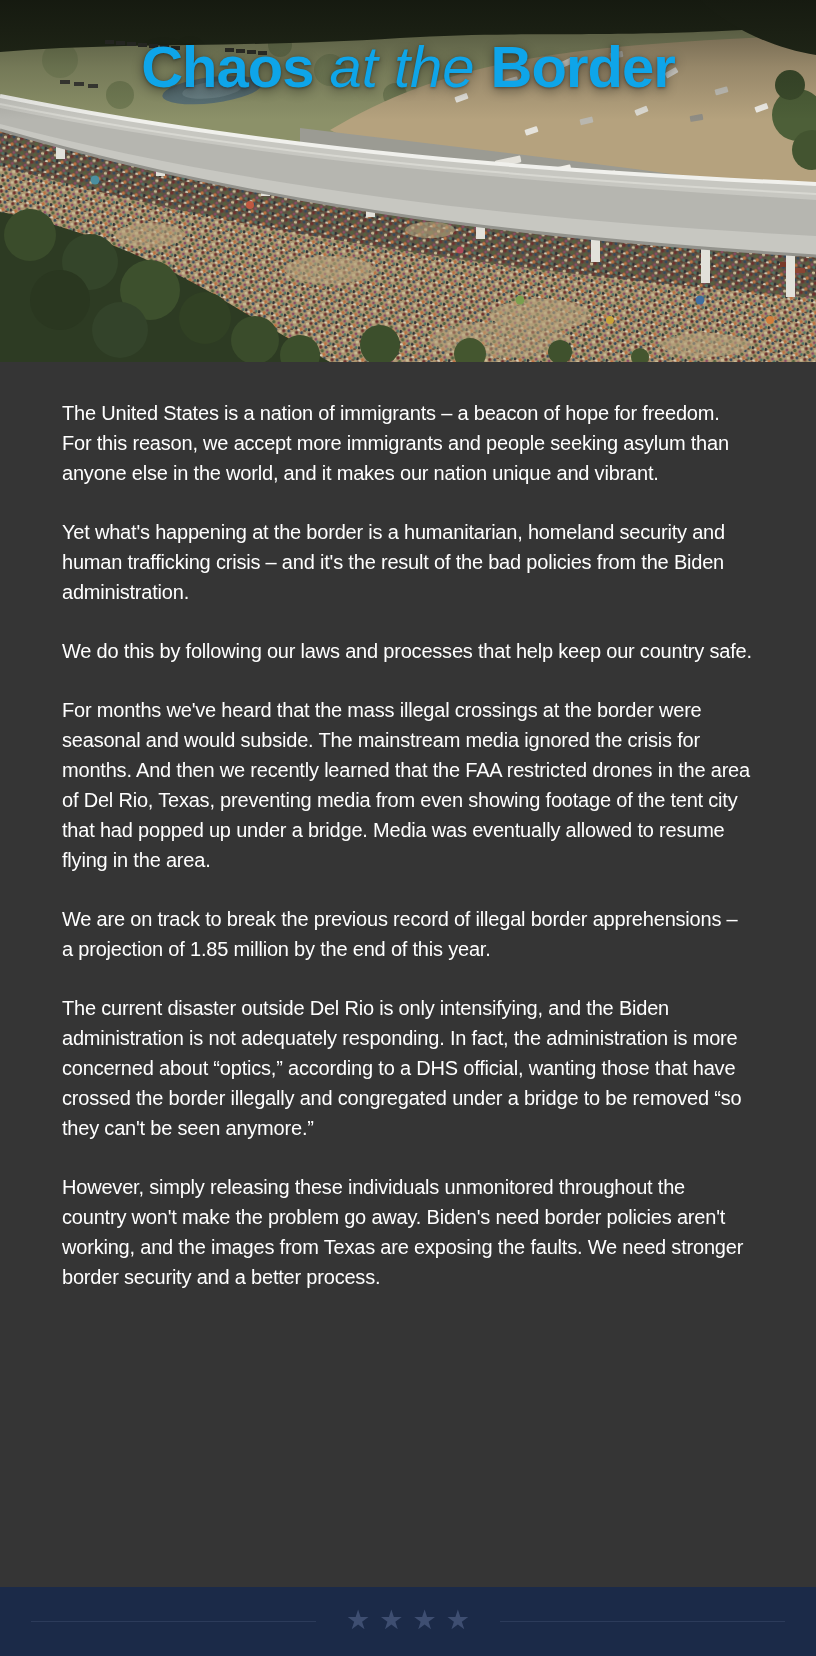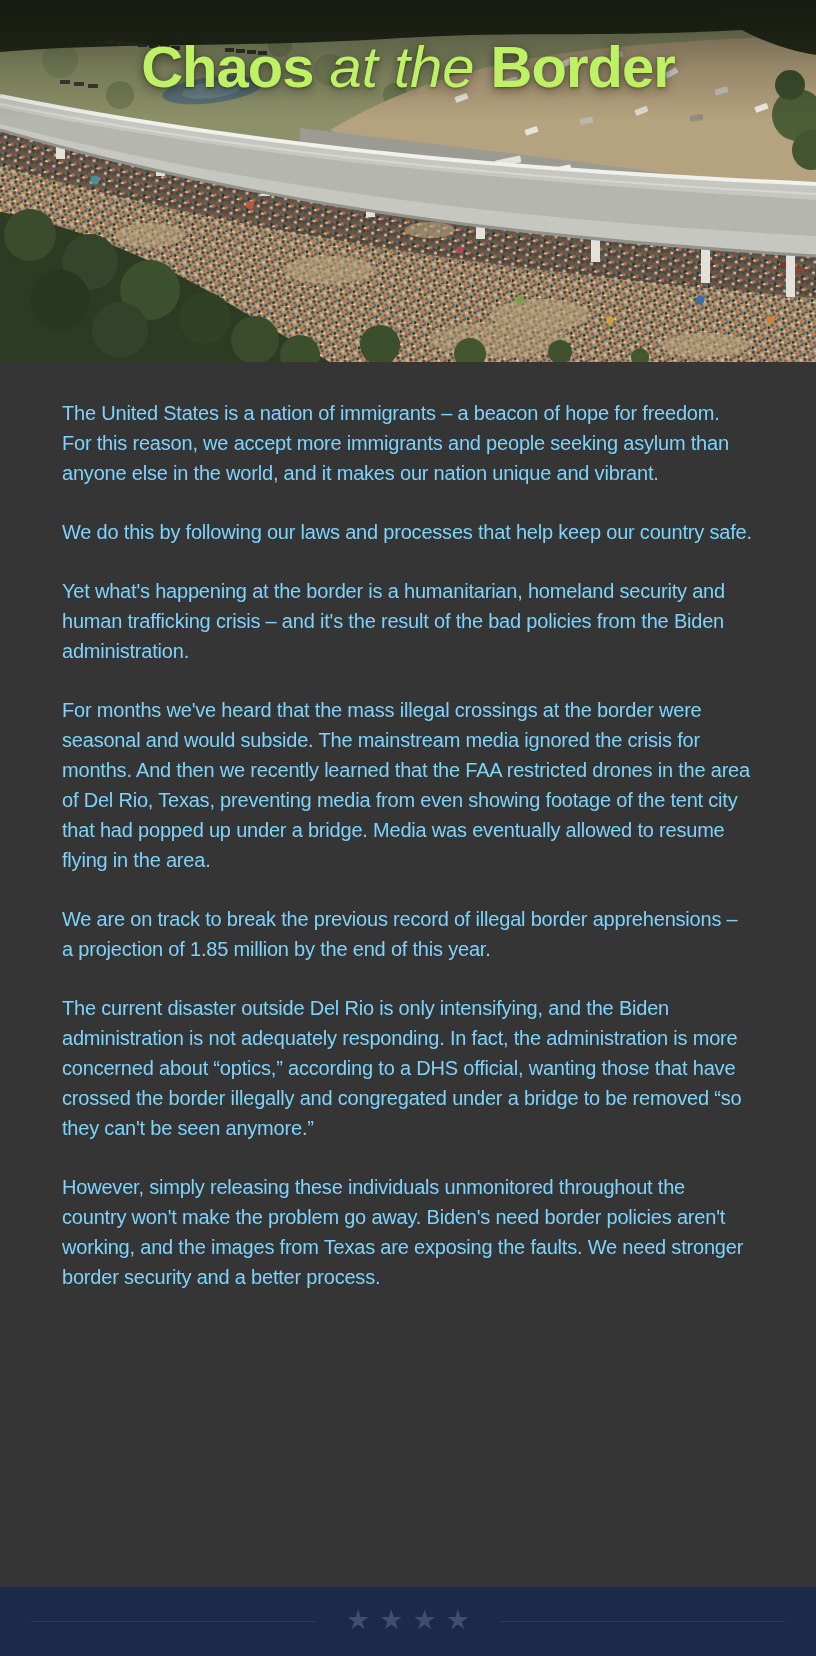--- a/index.html
+++ b/index.html
@@ -6,32 +6,32 @@
   .page {
     position:relative; width:816px; height:1656px; overflow:hidden;
     background:#353535; font-family:"Liberation Sans", sans-serif;
   }
 
   
   .hero { position:relative; width:816px; height:362px; }
   .hero svg { position:absolute; left:0; top:0; width:816px; height:362px; display:block; }
   .title {
     position:absolute; left:0; right:0; top:30px; margin:0;
-    text-align:center; color:#bef264; font-size:58px; line-height:74px;
+    text-align:center; color:#0ea5e9; font-size:58px; line-height:74px;
     font-weight:700; letter-spacing:-1px;
     text-shadow:0 3px 12px rgba(0,0,0,.45), 0 1px 3px rgba(0,0,0,.35);
     white-space:nowrap;
   }
   .title .t-bold   { display:inline-block; font-weight:700; }
   .title .t-italic { display:inline-block; font-weight:400; font-style:italic; margin:0 16px; letter-spacing:0; }
 
   
   .article { padding:36px 64px 0 62px; }
   .article p {
-    margin:0 0 29px 0; color:#7dd3fc; font-size:20px; line-height:30px;
+    margin:0 0 29px 0; color:#ffffff; font-size:20px; line-height:30px;
     letter-spacing:-0.2px; font-weight:400;
   }
 
   
   .footer {
     position:absolute; left:0; right:0; bottom:0; height:69px;
     background:#1b2a48; display:flex; align-items:center;
     padding:0 31px; box-sizing:border-box;
   }
   .star-row { display:flex; align-items:center; width:100%; }
@@ -195,22 +195,22 @@
       <rect x="0" y="0" width="816" height="150" fill="url(#topShade)"></rect>
     </svg>
 
     <h1 class="title">
       <span class="t-bold">Chaos</span><span class="t-italic">at the</span><span class="t-bold">Border</span>
     </h1>
   </header>
 
   <main class="article">
     <p>The United States is a nation of immigrants – a beacon of hope for freedom. For this reason, we accept more immigrants and people seeking asylum than anyone else in the world, and it makes our nation unique and vibrant.</p>
+    <p>Yet what's happening at the border is a humanitarian, homeland security and human trafficking crisis – and it's the result of the bad policies from the Biden administration.</p>
     <p>We do this by following our laws and processes that help keep our country safe.</p>
-    <p>Yet what's happening at the border is a humanitarian, homeland security and human trafficking crisis – and it's the result of the bad policies from the Biden administration.</p>
     <p>For months we've heard that the mass illegal crossings at the border were seasonal and would subside. The mainstream media ignored the crisis for months. And then we recently learned that the FAA restricted drones in the area of Del Rio, Texas, preventing media from even showing footage of the tent city that had popped up under a bridge. Media was eventually allowed to resume flying in the area.</p>
     <p>We are on track to break the previous record of illegal border apprehensions – a projection of 1.85 million by the end of this year.</p>
     <p>The current disaster outside Del Rio is only intensifying, and the Biden administration is not adequately responding. In fact, the administration is more concerned about “optics,” according to a DHS official, wanting those that have crossed the border illegally and congregated under a bridge to be removed “so they can't be seen anymore.”</p>
     <p>However, simply releasing these individuals unmonitored throughout the country won't make the problem go away. Biden's need border policies aren't working, and the images from Texas are exposing the faults. We need stronger border security and a better process.</p>
   </main>
 
   <footer class="footer">
     <div class="star-row">
       <span class="divider-line"></span>
       <span class="stars">

